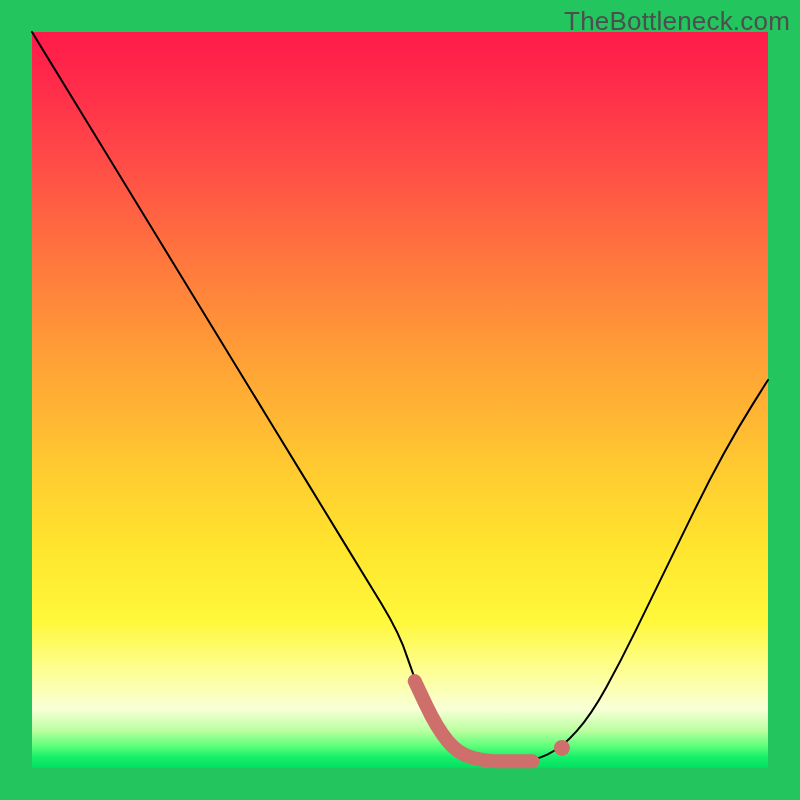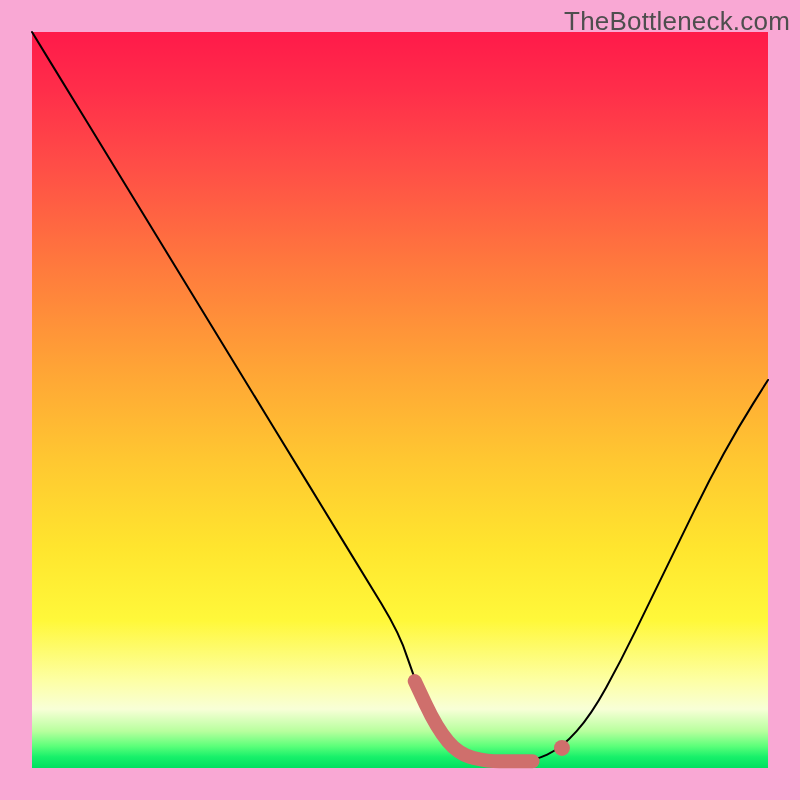--- a/index.html
+++ b/index.html
@@ -8,21 +8,21 @@
     width: 800px;
     height: 800px;
     overflow: hidden;
     background: #000;
     font-family: Arial, Helvetica, sans-serif;
   }
   .frame {
     position: relative;
     width: 800px;
     height: 800px;
-    background: #f9a8d4;
+    background: #22c55e;
   }
   .plot-area {
     position: absolute;
     left: 32px;
     top: 32px;
     width: 736px;
     height: 736px;
     
     background: linear-gradient(
       to bottom,

